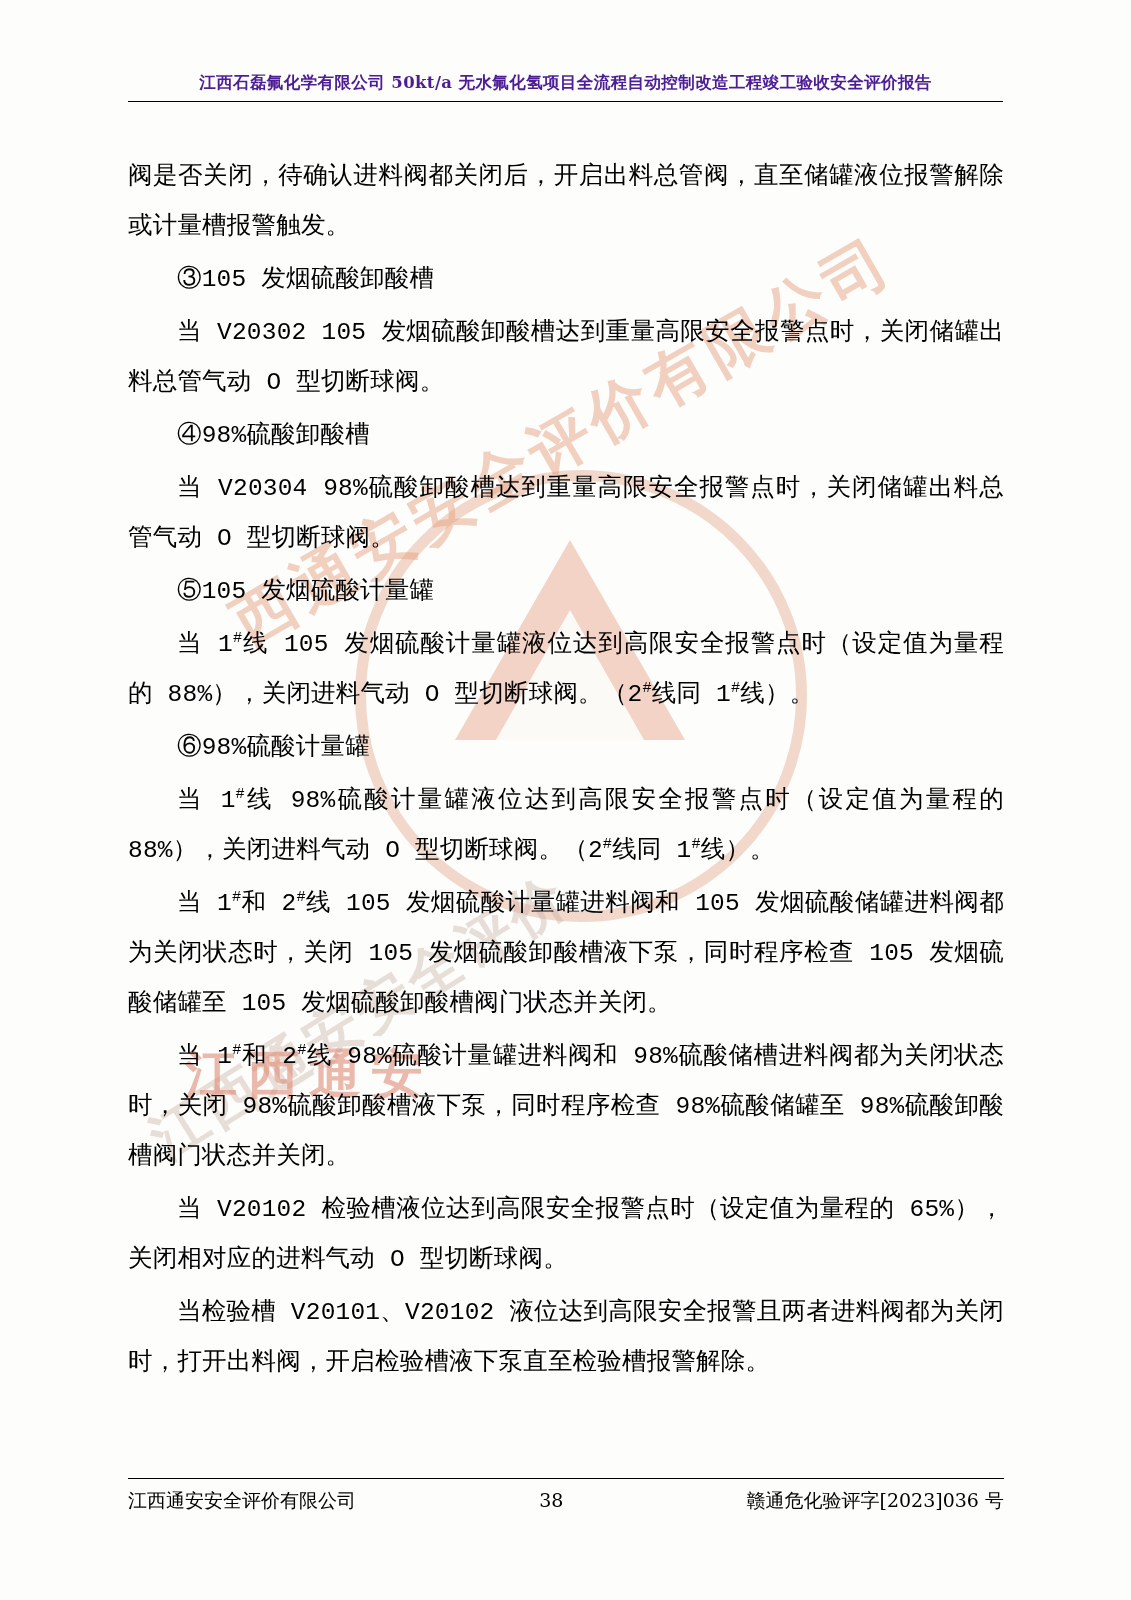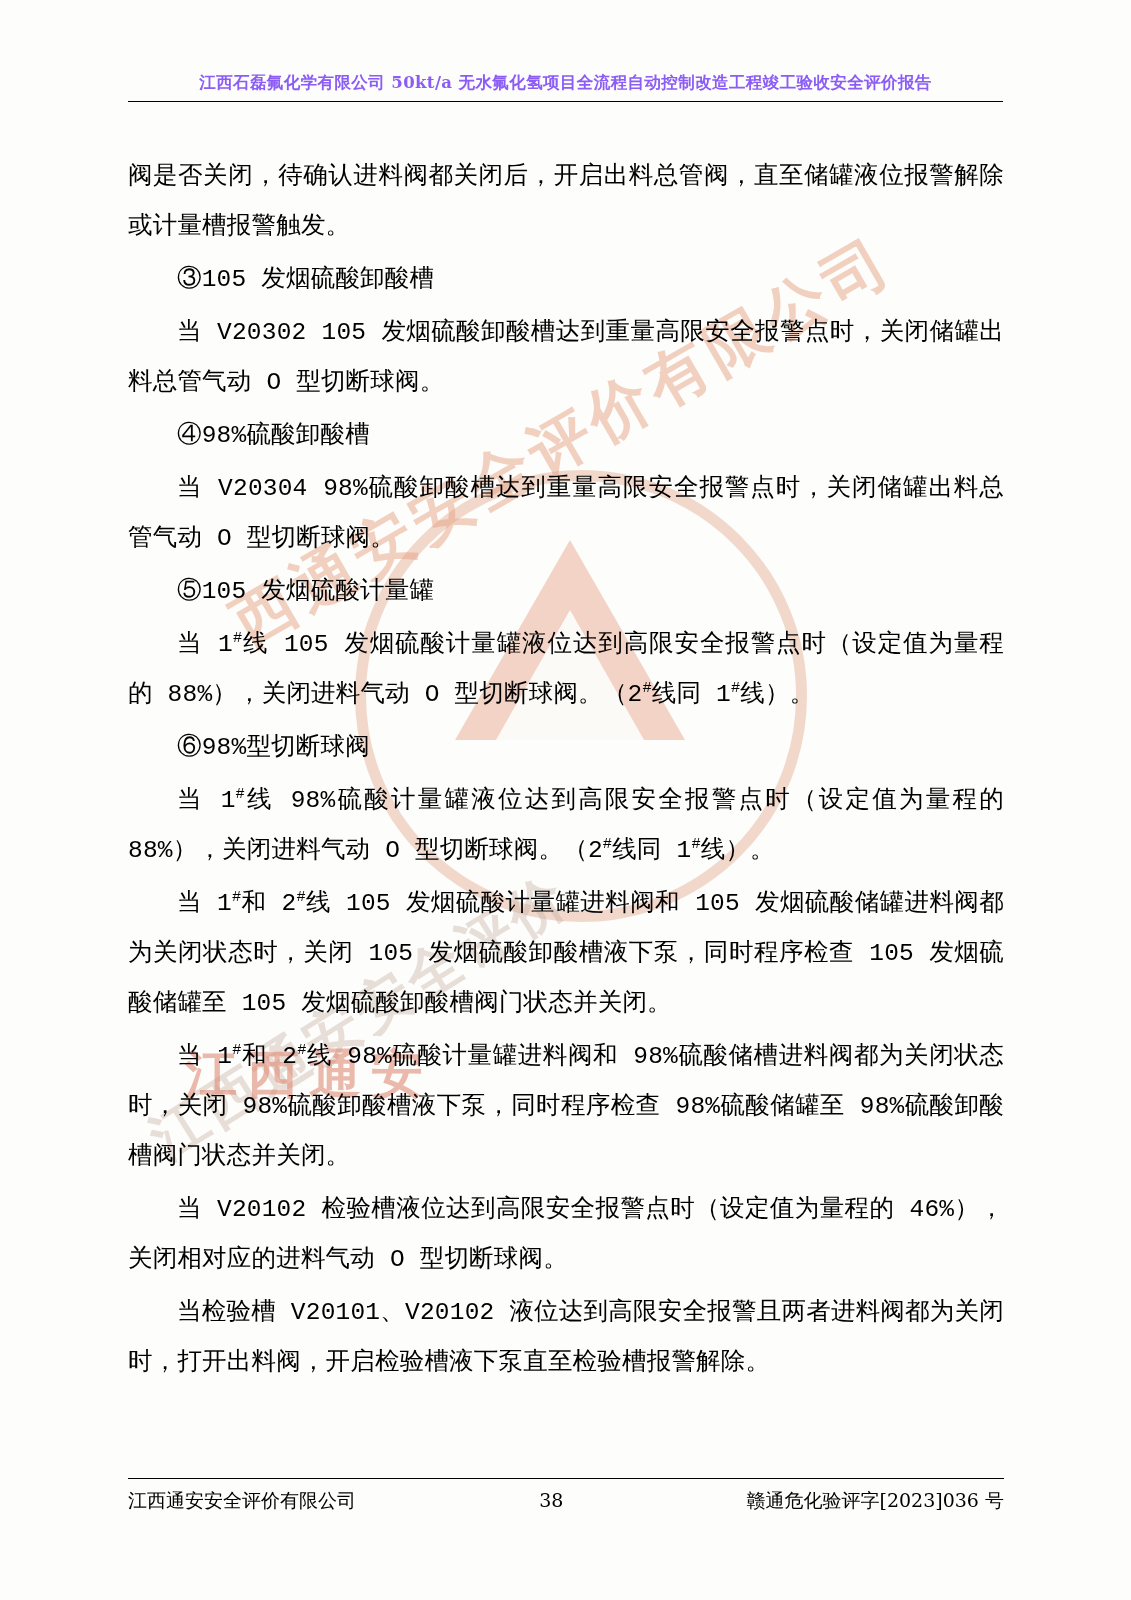--- a/index.html
+++ b/index.html
@@ -100,21 +100,21 @@
     left: 128px;
     top: 72px;
     width: 875px;
     text-align: center;
   }
   .header-title {
     font-size: 16.5px;
     font-weight: bold;
     letter-spacing: .4px;
     font-family: "DejaVu Serif", "Liberation Serif", serif;
-    color: #8b5cf6;
+    color: #4c1d95;
     white-space: nowrap;
   }
   .header-rule {
     margin-top: 7px;
     border-bottom: 1.6px solid #000;
     width: 875px;
   }
 
   .body-text {
     position: absolute;
@@ -184,25 +184,25 @@
     </div>
 
     <div class="body-text" id="body-text">
         <p>阀是否关闭，待确认进料阀都关闭后，开启出料总管阀，直至储罐液位报警解除或计量槽报警触发。</p>
         <p class="indent">③105 发烟硫酸卸酸槽</p>
         <p class="indent">当 V20302  105 发烟硫酸卸酸槽达到重量高限安全报警点时，关闭储罐出料总管气动 O 型切断球阀。</p>
         <p class="indent">④98%硫酸卸酸槽</p>
         <p class="indent">当 V20304  98%硫酸卸酸槽达到重量高限安全报警点时，关闭储罐出料总管气动 O 型切断球阀。</p>
         <p class="indent">⑤105 发烟硫酸计量罐</p>
         <p class="indent">当 1<span class="sup">#</span>线 105 发烟硫酸计量罐液位达到高限安全报警点时（设定值为量程的 88%），关闭进料气动 O 型切断球阀。（2<span class="sup">#</span>线同 1<span class="sup">#</span>线）。</p>
-        <p class="indent">⑥98%型切断球阀</p>
+        <p class="indent">⑥98%硫酸计量罐</p>
         <p class="indent">当 1<span class="sup">#</span>线 98%硫酸计量罐液位达到高限安全报警点时（设定值为量程的 88%），关闭进料气动 O 型切断球阀。（2<span class="sup">#</span>线同 1<span class="sup">#</span>线）。</p>
         <p class="indent">当 1<span class="sup">#</span>和 2<span class="sup">#</span>线 105 发烟硫酸计量罐进料阀和 105 发烟硫酸储罐进料阀都为关闭状态时，关闭 105 发烟硫酸卸酸槽液下泵，同时程序检查 105 发烟硫酸储罐至 105 发烟硫酸卸酸槽阀门状态并关闭。</p>
         <p class="indent">当 1<span class="sup">#</span>和 2<span class="sup">#</span>线 98%硫酸计量罐进料阀和 98%硫酸储槽进料阀都为关闭状态时，关闭 98%硫酸卸酸槽液下泵，同时程序检查 98%硫酸储罐至 98%硫酸卸酸槽阀门状态并关闭。</p>
-        <p class="indent">当 V20102 检验槽液位达到高限安全报警点时（设定值为量程的 46%），关闭相对应的进料气动 O 型切断球阀。</p>
+        <p class="indent">当 V20102 检验槽液位达到高限安全报警点时（设定值为量程的 65%），关闭相对应的进料气动 O 型切断球阀。</p>
         <p class="indent">当检验槽 V20101、V20102 液位达到高限安全报警且两者进料阀都为关闭时，打开出料阀，开启检验槽液下泵直至检验槽报警解除。</p>
       </div>
 
     <div class="footer">
       <div class="footer-rule"></div>
       <div class="footer-row">
         <div class="footer-left">江西通安安全评价有限公司</div>
         <div class="footer-center">38</div>
         <div class="footer-right">赣通危化验评字[2023]036 号</div>
       </div>

